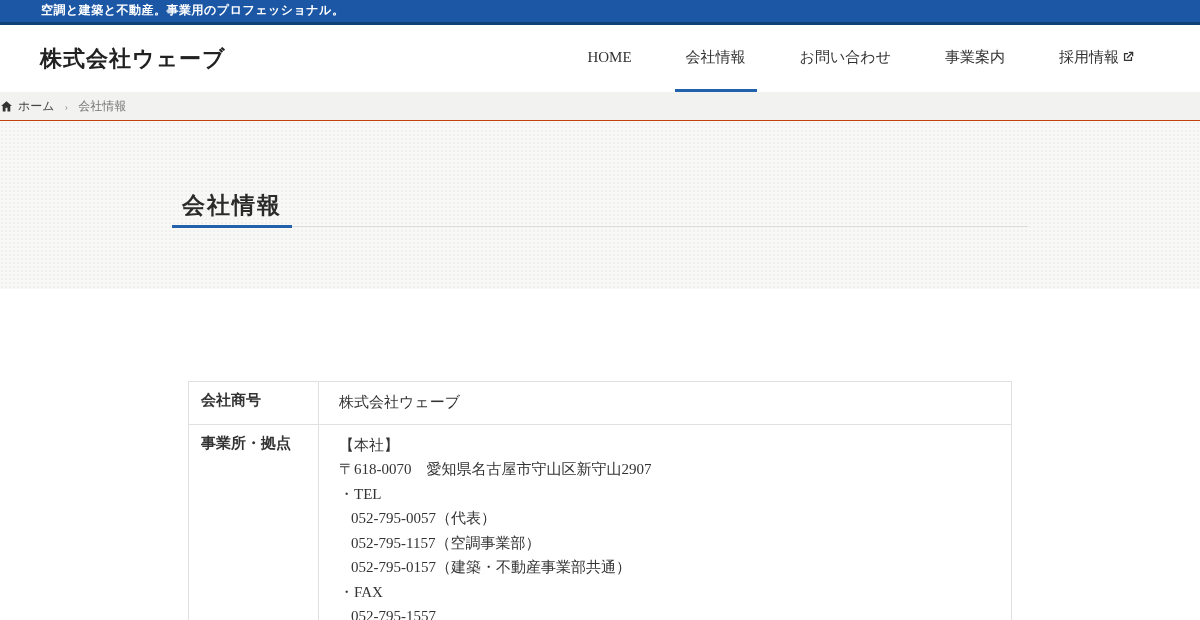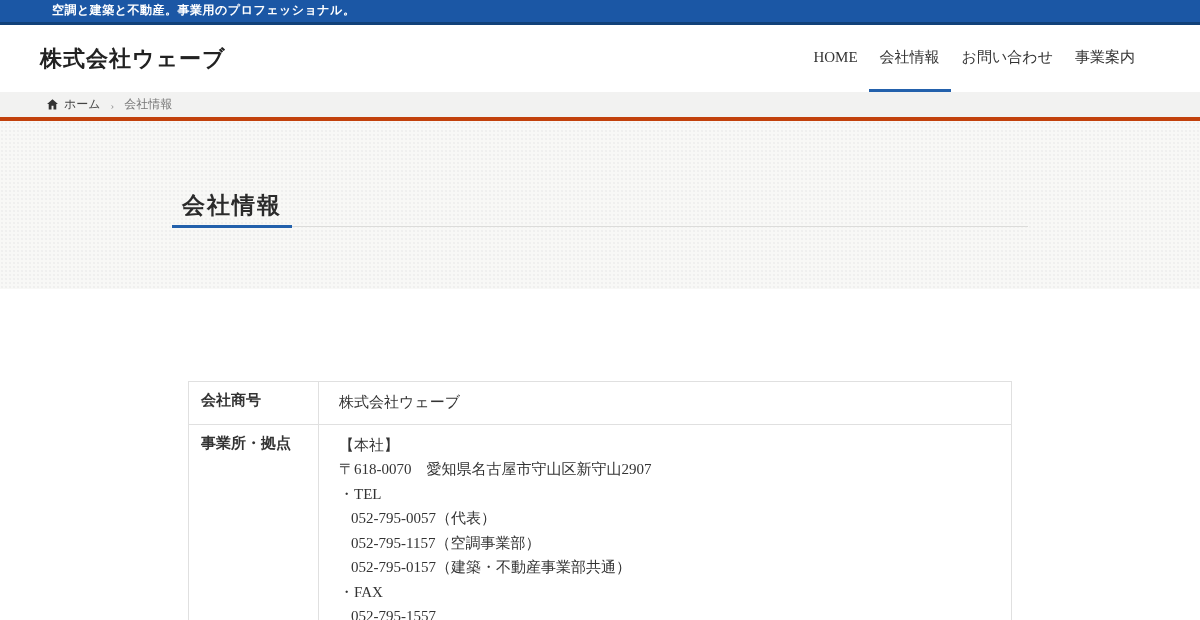--- a/index.html
+++ b/index.html
@@ -14,21 +14,21 @@
     background-image: radial-gradient(rgba(110,110,110,0.06) 1px, transparent 1px);
     background-size: 4px 4px;
   }
 
   
   .topbar {
     height: 25px;
     background: #1b57a5;
     border-bottom: 3px solid #114179;
     display: flex; align-items: center;
-    padding-left: 52px;
+    padding-left: 41px;
   }
   .topbar .tagline {
     color: #ffffff;
     font-size: 12px;
     font-weight: bold;
     letter-spacing: 0.5px;
     line-height: 1;
     padding-bottom: 2px;
   }
 
@@ -41,42 +41,41 @@
     justify-content: space-between;
     padding: 0 54px 0 40px;
   }
   .site-title {
     font-size: 22px;
     font-weight: bold;
     color: #222;
     letter-spacing: 1px;
     align-self: center;
   }
-  .nav { display: flex; align-items: stretch; }
+  .nav { display: flex; align-items: stretch; gap: 32px; }
   .nav-item {
     display: flex; align-items: center;
     padding: 0 11px;
     font-size: 15px;
     color: #333;
     cursor: pointer;
     border-bottom: 3px solid transparent;
     text-decoration: none;
     white-space: nowrap;
   }
   .nav-item.active { border-bottom-color: #2361ac; }
   .ext-icon { width: 14px; height: 14px; margin-left: 2px; display: inline-block; }
   .ext-icon svg { width: 14px; height: 14px; fill: #333; display: block; }
 
   
   .breadcrumb {
     height: 29px;
     background: #f2f2f1;
-    border-bottom: 4px solid #c2410c;
-    display: flex; align-items: center;
-    padding-left: 46px;
+    border-bottom: 1px solid #c2410c;
+    display: flex; align-items: center;
     font-size: 12px;
     color: #555;
   }
   .crumb-home {
     display: flex; align-items: center;
     color: #444; text-decoration: none; cursor: pointer;
   }
   .home-icon { width: 13px; height: 13px; margin-right: 5px; }
   .home-icon svg { width: 13px; height: 13px; fill: #333; display: block; }
   .crumb-sep { margin: 0 10px; color: #999; font-size: 11px; }
@@ -144,20 +143,29 @@
       <span>HOME</span>
     </a>
     <a class="nav-item active">
       <span>会社情報</span>
     </a>
     <a class="nav-item">
       <span>お問い合わせ</span>
     </a>
     <a class="nav-item">
       <span>事業案内</span>
+    </a>
+    <a class="nav-item">
+      <span>採用情報</span>
+      <span class="ext-icon">
+        <svg viewBox="0 0 24 24">
+            <path d="M5 5h7v2.2H7.2v9.6h9.6V12H19v7H5V5z"></path>
+            <path d="M13.5 3H21v7.5h-2.2V6.8l-7.6 7.6-1.6-1.6 7.6-7.6h-3.7V3z"></path>
+          </svg>
+      </span>
     </a>
   </nav>
 </div>
 
 <div class="breadcrumb textured">
   <a class="crumb-home">
     <span class="home-icon">
       <svg viewBox="0 0 24 24">
           <path d="M12 2.5 22 11h-3v10h-5.2v-6.5h-3.6V21H5V11H2z"></path>
         </svg>

